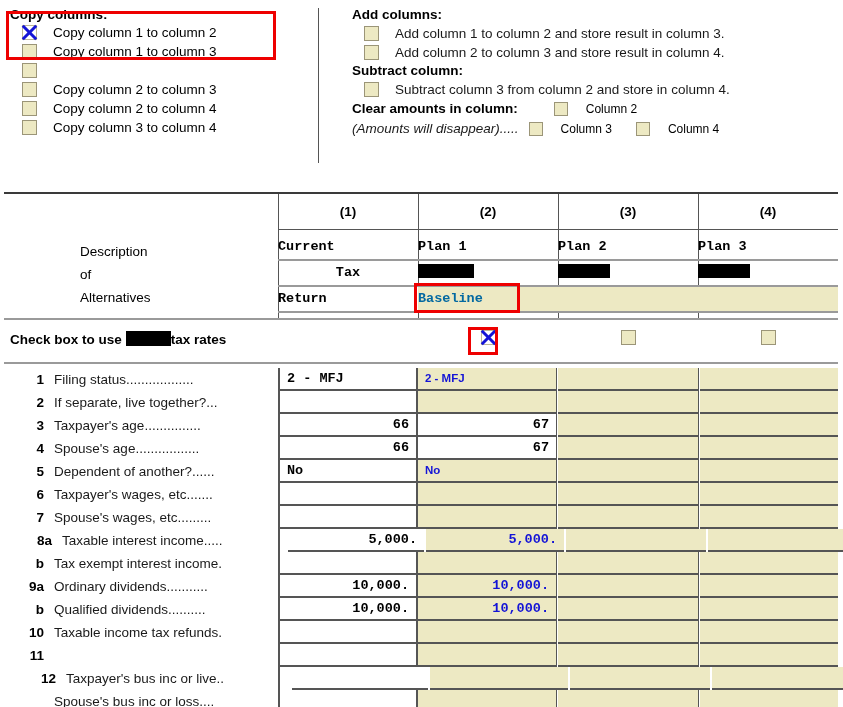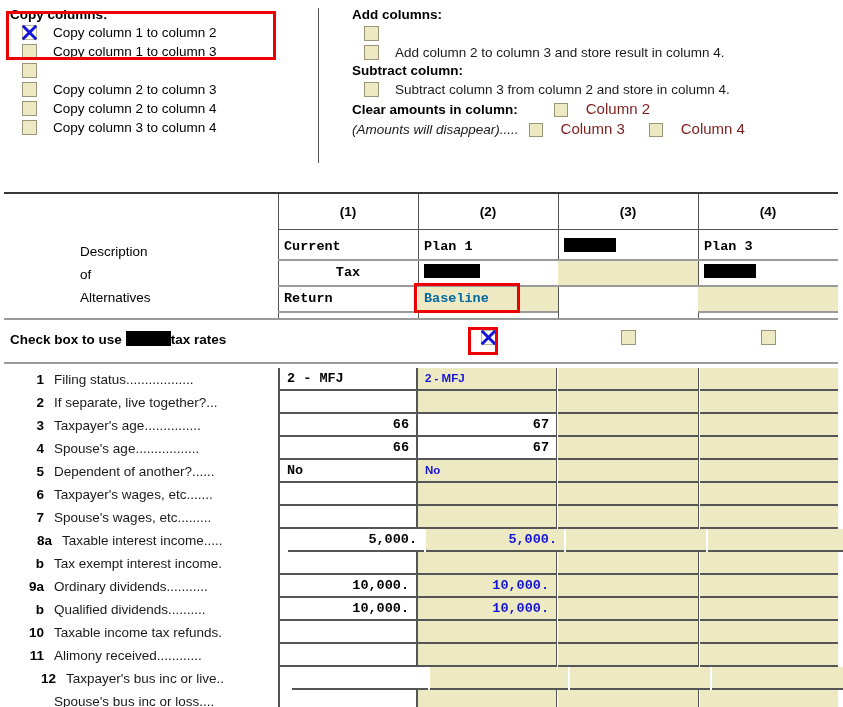--- a/index.html
+++ b/index.html
@@ -109,21 +109,21 @@
     white-space: nowrap;
     padding-left: 12px;
   }
   .ops-row .chk { margin-right: 16px; }
   .ops-row .lbl { font-size: 13.5px; color: #1a1a1a; }
 
   #clear-row1 { line-height: 19px; white-space: nowrap; }
   #clear-row2 { line-height: 19px; white-space: nowrap; }
   .clear-label-b { font-weight: bold; font-size: 13.5px; }
   .clear-label-i { font-style: italic; font-size: 13.5px; color: #1a1a1a; }
-  .col-opt { font-size: 15px; color: #7f1d1d; }
+  .col-opt { font-size: 12px; color: #000000; }
 
   
   #table-area {
     position: absolute;
     left: 0;
     top: 170px;
     width: 843px;
     height: 537px;
   }
 
@@ -178,21 +178,20 @@
   }
   .plan-line {
     position: relative;
     height: 26px;
     box-sizing: border-box;
     border-bottom: 2px solid #9a9a9a;
     font-family: "Liberation Mono", monospace;
     font-weight: bold;
     font-size: 13.5px;
     line-height: 24px;
-    padding-left: 6px;
     white-space: nowrap;
   }
   .plan-line.beige { background: #EDE9C3; }
   .plan-line.c1-mid { text-align: center; padding-left: 0; }
   .plan-line.baseline-txt { color: #0369a1; }
   .redact {
     display: inline-block;
     height: 14px;
     background: #000000;
     vertical-align: -2px;
@@ -317,21 +316,21 @@
       <span class="chk"></span><span class="lbl">Copy column 3 to column 4</span>
     </div>
 
     <div id="copy-highlight"></div>
   </div>
 
   <div id="ops-block">
     <div class="ops-head">Add columns:</div>
 
     <div class="ops-row">
-      <span class="chk"></span>
+      <span class="chk"></span><span class="lbl">Add column 1 to column 2 and store result in column 3.</span>
     </div>
     <div class="ops-row">
       <span class="chk"></span><span class="lbl">Add column 2 to column 3 and store result in column 4.</span>
     </div>
 
     <div class="ops-head">Subtract column:</div>
 
     <div class="ops-row">
       <span class="chk"></span><span class="lbl">Subtract column 3 from column 2 and store in column 4.</span>
     </div>
@@ -375,20 +374,21 @@
     <div class="plan-line">Return</div>
   </div>
 
   <div class="plan-cell" style="left:418px">
     <div class="plan-line">Plan 1</div>
     <div class="plan-line"><span class="redact" style="width:56px"></span></div>
     <div class="plan-line beige baseline-txt">Baseline</div>
   </div>
 
   <div class="plan-cell" style="left:558px">
+    <div class="plan-line">Plan 2</div>
     <div class="plan-line"><span class="redact" style="width:52px"></span></div>
     <div class="plan-line beige"></div>
   </div>
 
   <div class="plan-cell" style="left:698px">
     <div class="plan-line">Plan 3</div>
     <div class="plan-line"><span class="redact" style="width:52px"></span></div>
     <div class="plan-line beige"></div>
   </div>
 
@@ -605,21 +605,20 @@
         </div>
         <div class="dcell beige" style="left: 558px; width: 140px;">
           <span class="v right blue"></span>
         </div>
         <div class="dcell beige" style="left: 700px; width: 138px;">
           <span class="v right blue"></span>
         </div>
       </div>
       <div class="drow" style="position: absolute; top: 276px; left: 0px;">
         <div class="dnum">11</div>
-        <div class="ddesc">Alimony received............</div>
         <div class="dcell wht" style="left: 280px; width: 136px;">
           <span class="v right"></span>
         </div>
         <div class="dcell beige" style="left: 418px; width: 138px;">
           <span class="v right blue"></span>
         </div>
         <div class="dcell beige" style="left: 558px; width: 140px;">
           <span class="v right blue"></span>
         </div>
         <div class="dcell beige" style="left: 700px; width: 138px;">

